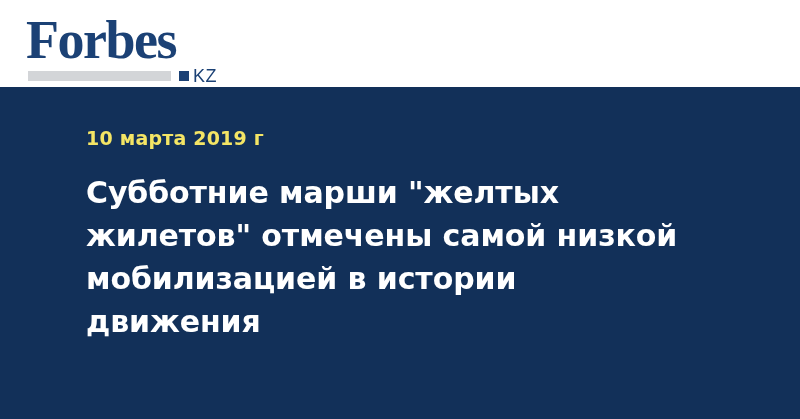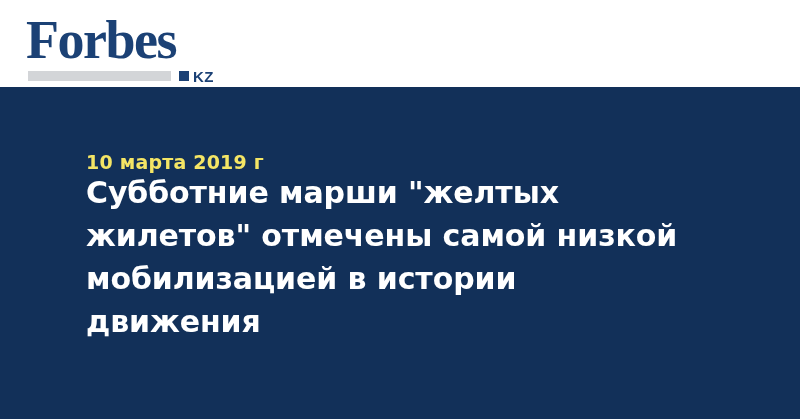--- a/index.html
+++ b/index.html
@@ -70,22 +70,22 @@
     width: 10px;
     height: 10px;
     background: #1b4175;
   }
 
   .logo-kz {
     position: absolute;
     left: 167px;
     top: 56px;
     font-family: "Liberation Sans", sans-serif;
-    font-weight: 700;
-    font-size: 15px;
+    font-weight: 400;
+    font-size: 18px;
     line-height: 15px;
     letter-spacing: 0.5px;
     color: #1b4175;
   }
 
   
   .hero {
     position: absolute;
     left: 0;
     top: 87px;
@@ -106,21 +106,20 @@
     position: absolute;
     left: 0;
     top: 40px;
     font-family: "DejaVu Sans", "Liberation Sans", sans-serif;
     font-weight: 700;
     font-size: 19px;
     line-height: 22px;
     letter-spacing: 0.2px;
     color: #f4e565;
     white-space: nowrap;
-    margin-top: 24px;
   }
 
   .hero-title {
     position: absolute;
     left: 0;
     top: 84px;
     width: 614px;
     margin: 0;
     font-family: "DejaVu Sans", "Liberation Sans", sans-serif;
     font-weight: 700;

